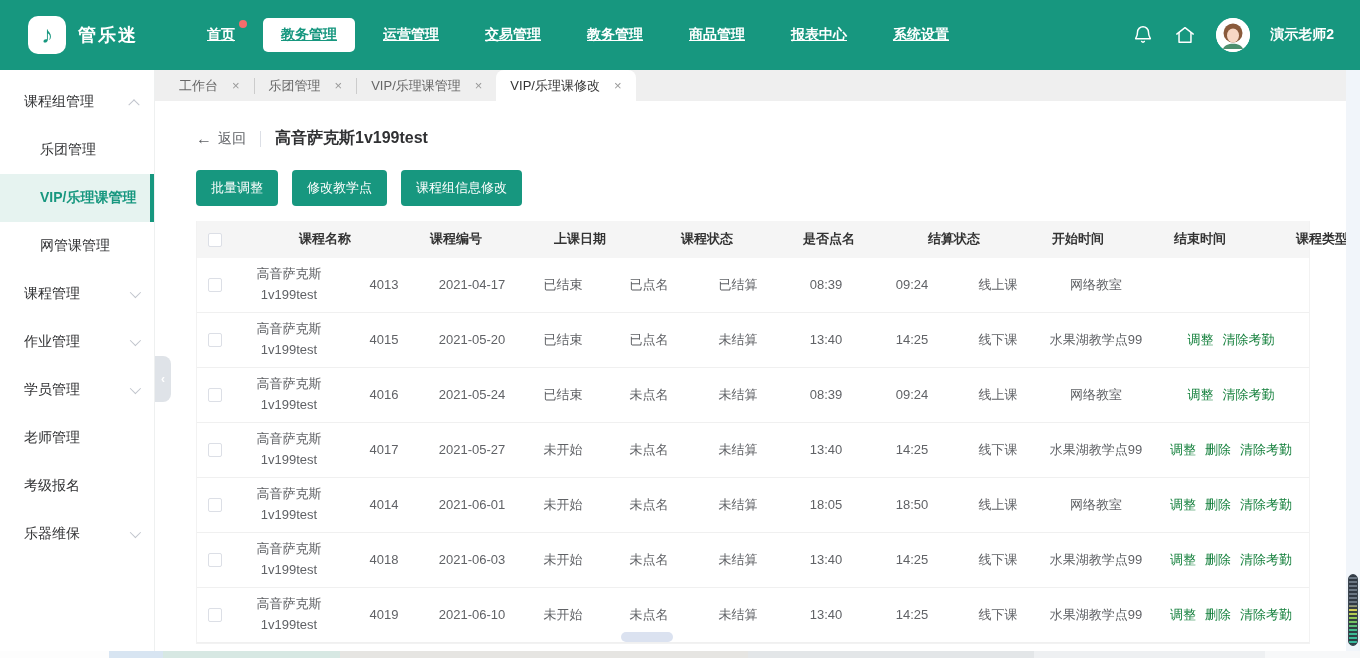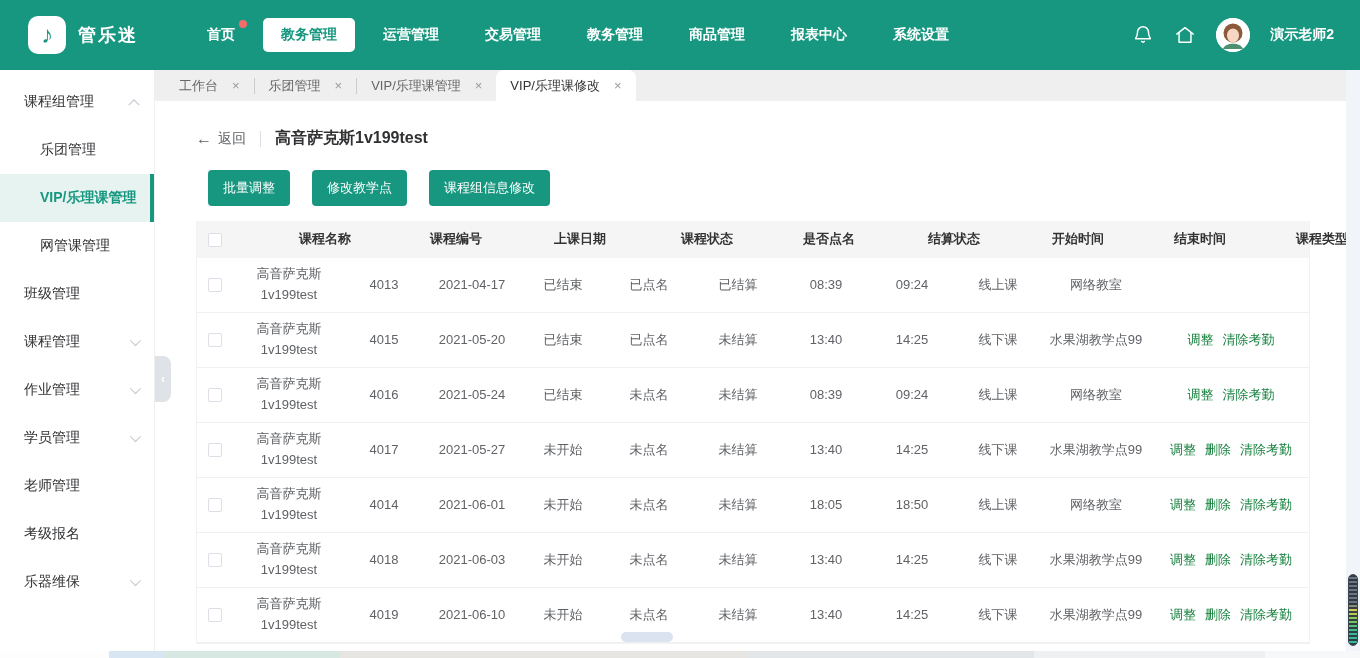--- a/index.html
+++ b/index.html
@@ -9,21 +9,21 @@
   
   .navbar { position:absolute; left:0; top:0; width:1360px; height:70px;
     background:#17977F; display:flex; align-items:center; z-index:30; }
   .brand { display:flex; align-items:center; gap:12px; padding-left:28px; width:185px; }
   .logo-box { width:38px; height:38px; background:#fff; border-radius:10px;
     display:flex; align-items:center; justify-content:center; }
   .logo-note { color:#17977F; font-size:24px; line-height:1; font-weight:bold; }
   .brand-name { color:#ffffff; font-size:18px; font-weight:bold; letter-spacing:2px; white-space:nowrap; }
   .nav-menu { display:flex; align-items:center; gap:10px; margin-left:4px; }
   .nav-item { position:relative; color:#fff; font-size:14px; font-weight:600;
-    padding:8px 18px; border-radius:5px; cursor:pointer; white-space:nowrap; }
+    padding:8px 18px; border-radius:5px; cursor:pointer; white-space:nowrap;text-decoration:underline; }
   .nav-item.active { background:#fff; color:#17977F; }
   .nav-badge { position:absolute; top:2px; right:6px; width:8px; height:8px;
     border-radius:50%; background:#f56c6c; }
   .nav-right { margin-left:auto; display:flex; align-items:center; gap:20px; padding-right:26px; }
   .nav-ico { width:22px; height:22px; cursor:pointer; }
   .avatar { width:34px; height:34px; border-radius:50%; background:#fff; overflow:hidden;
     display:flex; align-items:center; justify-content:center; cursor:pointer; }
   .user-name { color:#fff; font-size:14px; font-weight:600; cursor:pointer; }
 
   
@@ -55,21 +55,21 @@
   .tab-sep { width:1px; height:16px; background:#ccc; align-self:center; }
 
   
   .main { position:absolute; left:155px; right:14px; top:101px; bottom:7px;
     background:#fff; padding:0 0 0 41px; overflow:hidden; }
   .back-row { display:flex; align-items:center; margin-top:27px; gap:14px; }
   .back-link { display:flex; align-items:center; gap:6px; color:#606266; font-size:14px; cursor:pointer; }
   .back-arrow { font-size:16px; color:#606266; }
   .vsep { width:1px; height:16px; background:#dcdfe6; }
   .page-title { font-size:16px; font-weight:bold; color:#303133; }
-  .btn-row { display:flex; gap:22px; margin-top:21px;margin-left:12px; }
+  .btn-row { display:flex; gap:14px; margin-top:21px; }
   .btn { background:#17977F; color:#fff; font-size:13px; padding:9px 15px;
     border:none; border-radius:4px; cursor:pointer; font-family:inherit; }
 
   
   .table { margin-top:15px; width:1114px; border:1px solid #f2f2f2; border-top:none; }
   .tr { display:flex; align-items:center; border-bottom:1px solid #f0f0f0; min-height:55px; }
   .thead { background:#f5f5f5; min-height:37px; border-bottom:none;gap:36px; }
   .thead .td { font-weight:bold; color:#333; font-size:13px; }
   .td { font-size:13px; color:#606266; text-align:center; padding:6px 4px; line-height:1.6; }
   .c-check{width:36px; flex:none; display:flex; justify-content:center;}
@@ -144,23 +144,20 @@
 
 <aside class="sidebar" id="sidebar">
     <div class="side-item">
       <span>课程组管理</span>
       <span class="chev up"></span>
     </div>
     <div class="side-sub">乐团管理</div>
     <div class="side-sub active">VIP/乐理课管理</div>
     <div class="side-sub">网管课管理</div>
     <div class="side-item">
-      <span>班级管理</span>
-    </div>
-    <div class="side-item">
       <span>课程管理</span>
       <span class="chev down"></span>
     </div>
     <div class="side-item">
       <span>作业管理</span>
       <span class="chev down"></span>
     </div>
     <div class="side-item">
       <span>学员管理</span>
       <span class="chev down"></span>

